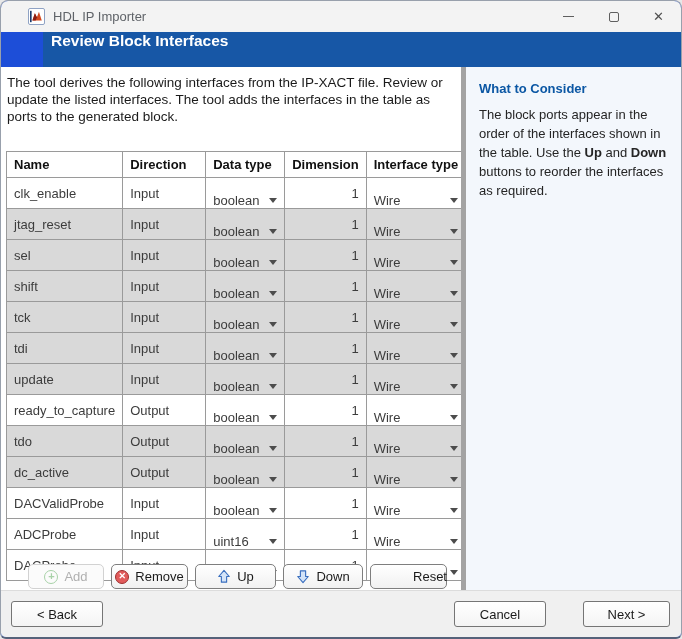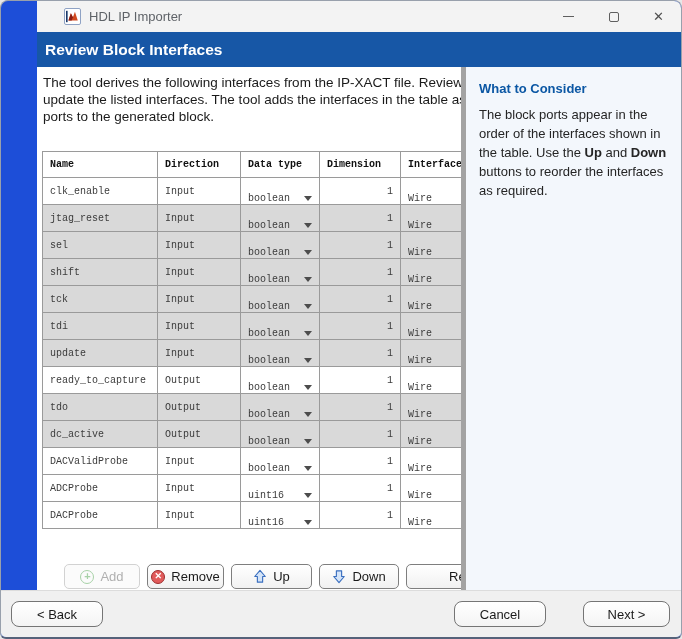--- a/index.html
+++ b/index.html
@@ -6,21 +6,20 @@
   html,body { width:682px; height:639px; }
   body { font-family:"Liberation Sans", sans-serif; background:#e8e8e8; }
 
   .window {
     position:relative; width:682px; height:639px;
     background:#1d4ed8;
     border:1px solid #98a0ac;
     border-bottom:2px solid #55627a;
     border-radius:8px 8px 6px 6px;
     overflow:hidden;
-    padding-left:36px;
   }
 
   
   .titlebar {
     position:relative; height:31px; background:#f3f3f3;
     display:flex; align-items:center;
   }
   .app-icon {
     width:17px; height:17px; margin-left:27px; flex:0 0 auto;
     background:#ffffff; border:1px solid #8fa2c4; border-radius:2px;
@@ -29,21 +28,21 @@
   .window-title { margin-left:8px; font-size:13px; color:#5f6368; }
   .window-controls { position:absolute; right:0; top:0; height:31px; display:flex; }
   .win-btn { width:45px; height:31px; display:flex; align-items:center; justify-content:center; cursor:default; }
   .glyph-min { width:11px; height:1px; background:#5f5f5f; }
   .glyph-max { width:10px; height:10px; border:1px solid #5f5f5f; border-radius:2px; }
   .glyph-close { font-size:13px; color:#4f4f4f; line-height:1; }
 
   
   .banner {
     height:35px; background:#1757a6;
-    display:flex; align-items:center; padding-left:8px;
+    display:flex; padding-left:8px;margin-left:42px;
   }
   .banner h1 { font-size:15.5px; font-weight:bold; color:#ffffff; }
 
   
   .content { position:relative; height:526px; background:#ffffff; }
 
   .intro {
     position:absolute; left:6px; top:7px; width:452px;
     font-size:13.5px; line-height:17px; color:#1a1a1a;
   }
@@ -56,22 +55,21 @@
   }
   .sidebar-title { font-size:13px; font-weight:bold; color:#0b57a4; margin-bottom:9px; }
   .sidebar-text { font-size:13px; line-height:19px; color:#252525; }
   .sidebar-text .b { font-weight:bold; }
 
   
   table.iface-table {
     position:absolute; left:5px; top:84px;
     border-collapse:collapse; table-layout:fixed;
     border:1px solid #636363;
-    font-size:10px;
-    font-family:Liberation Mono, monospace;
+    font-size:13px;
   }
   .iface-table th, .iface-table td {
     border:1px solid #9a9a9a; overflow:hidden; white-space:nowrap;
   }
   .iface-table th {
     height:26px; padding:0 7px; text-align:left;
     font-weight:bold; color:#111111; background:#ffffff;
   }
   .iface-table td { height:26px; padding:0 7px; color:#3c3c3c; background:#ffffff; }
   tr.shaded td { background:#d9d9d9; }
@@ -105,21 +103,21 @@
     display:flex; align-items:center; justify-content:center;
   }
 
   
   .footer {
     position:absolute; left:0; right:0; bottom:0; height:47px;
     background:#f0f0f0; border-top:1px solid #dcdcdc;
   }
   .ft-btn {
     position:absolute; top:10px; height:26px;
-    border:1px solid #757575; border-radius:8px;
+    border:1px solid #757575; border-radius:3px;
     background:linear-gradient(#ffffff,#f4f4f4);
     font-family:"Liberation Sans", sans-serif; font-size:13px; color:#1a1a1a; cursor:default;
   }
   .btn-back { left:10px; width:92px; }
   .footer-right { position:absolute; right:11px; top:10px; display:flex; gap:37px; }
   .footer-right .ft-btn { position:static; }
   .btn-cancel { width:92px; }
   .btn-next { width:87px; }
 </style>
 </head>

